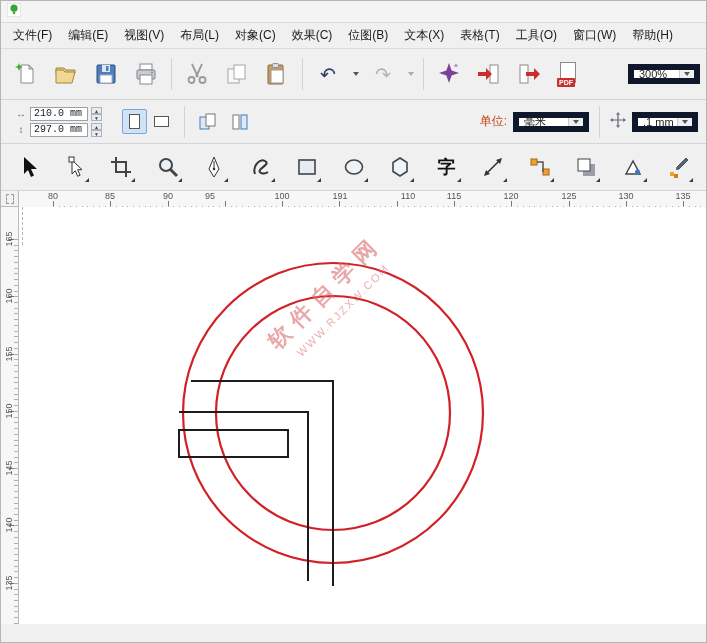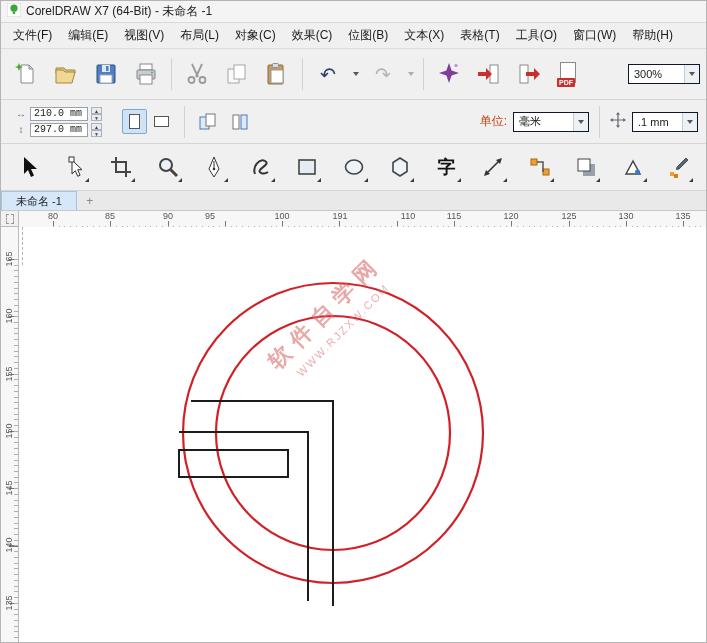--- a/index.html
+++ b/index.html
@@ -20,21 +20,21 @@
   .tb-btn { width: 38px; height: 42px; display: flex; align-items: center; justify-content: center; border-radius: 2px; position: relative; }
   .tb-mini { width: 13px; height: 42px; display: flex; align-items: center; justify-content: center; }
   .sep { width: 1px; height: 32px; background: #d2d2d2; margin: 0 4px; }
   .caret-down { width: 0; height: 0; border-left: 3.5px solid transparent; border-right: 3.5px solid transparent; border-top: 4px solid #555; }
   .arrow-glyph { font-family: "DejaVu Sans", sans-serif; font-size: 19px; line-height: 1; color: #2c3e66; }
   .arrow-glyph.disabled { color: #b4b4b4; }
   .pdf-icon { position: relative; width: 26px; height: 26px; }
   .pdf-icon .page { position: absolute; left: 4px; top: 1px; width: 16px; height: 21px; background: #fff; border: 1px solid #8a8a8a; }
   .pdf-icon .pdf-label { position: absolute; left: 1px; bottom: 0; font-size: 7px; font-weight: bold; color: #fff; background: #c9302c; padding: 1px 2px; border-radius: 1px; }
 
-  .combo { display: flex; align-items: center; background: #fff; border: 1px solid #0f172a; height: 20px; font-size: 11px; color: #222; }
+  .combo { display: flex; align-items: center; background: #fff; border: 6px solid #0f172a; height: 20px; font-size: 11px; color: #222; }
   .combo .val { padding: 0 5px; flex: 1; white-space: nowrap; overflow: hidden; }
   .combo .dd { width: 15px; align-self: stretch; border-left: 1px solid #c7ccd1; background: #eef1f4; display: flex; align-items: center; justify-content: center; }
 
   
   .propbar { height: 44px; padding: 0 8px; gap: 6px; }
   .dims { display: flex; flex-direction: column; justify-content: center; margin-left: 6px; }
   .dim-row { display: flex; align-items: center; height: 16px; gap: 3px; }
   .dim-ic { width: 12px; font-size: 10px; color: #667; text-align: center; }
   .dim-field { width: 58px; height: 14px; background: #fff; border: 1px solid #98a2ac; font-size: 10px; padding-left: 3px; display: flex; align-items: center; color: #222; font-family: Liberation Mono, monospace; }
   .spin { display: flex; flex-direction: column; width: 11px; }
@@ -90,21 +90,20 @@
 <div class="window">
 
   <div class="titlebar">
     <span>
       <svg width="14" height="14" viewBox="0 0 14 14">
           <rect x="0" y="0" width="14" height="14" fill="#fff" stroke="#cbd5cb"></rect>
           <circle cx="7" cy="5.2" r="3.6" fill="#3aa53a"></circle>
           <path d="M5.6 8.6h2.8L8 11H6z" fill="#3aa53a"></path>
         </svg>
     </span>
-    <span class="title-text">CorelDRAW X7 (64-Bit) - 未命名 -1</span>
   </div>
 
   <div class="menubar">
     <span>文件(F)</span>
     <span>编辑(E)</span>
     <span>视图(V)</span>
     <span>布局(L)</span>
     <span>对象(C)</span>
     <span>效果(C)</span>
     <span>位图(B)</span>
@@ -368,28 +367,20 @@
     <div class="tool">
       <svg width="24" height="24" viewBox="0 0 24 24">
           <path d="M19 3l2 2-9 9-2.5.5L10 12z" fill="#5a6472" stroke="#47505c"></path>
           <rect x="3" y="17" width="4" height="4" fill="#f0a030"></rect>
           <rect x="7" y="19" width="4" height="4" fill="#d97f10"></rect>
         </svg>
       <span class="fly"></span>
     </div>
   </div>
 
-  <div class="tabbar">
-    <div class="doc-tab">
-      <span>未命名 -1</span>
-    </div>
-    <div class="newtab-btn">
-      <span>+</span>
-    </div>
-  </div>
 
   <div class="workspace">
     <div class="ruler-corner">
         <div class="pg"></div>
       </div>
 
     <div class="hruler">
       <span class="lbl" style="left:34px">80</span>
       <span class="lbl" style="left:91px">85</span>
       <span class="lbl" style="left:149px">90</span>

